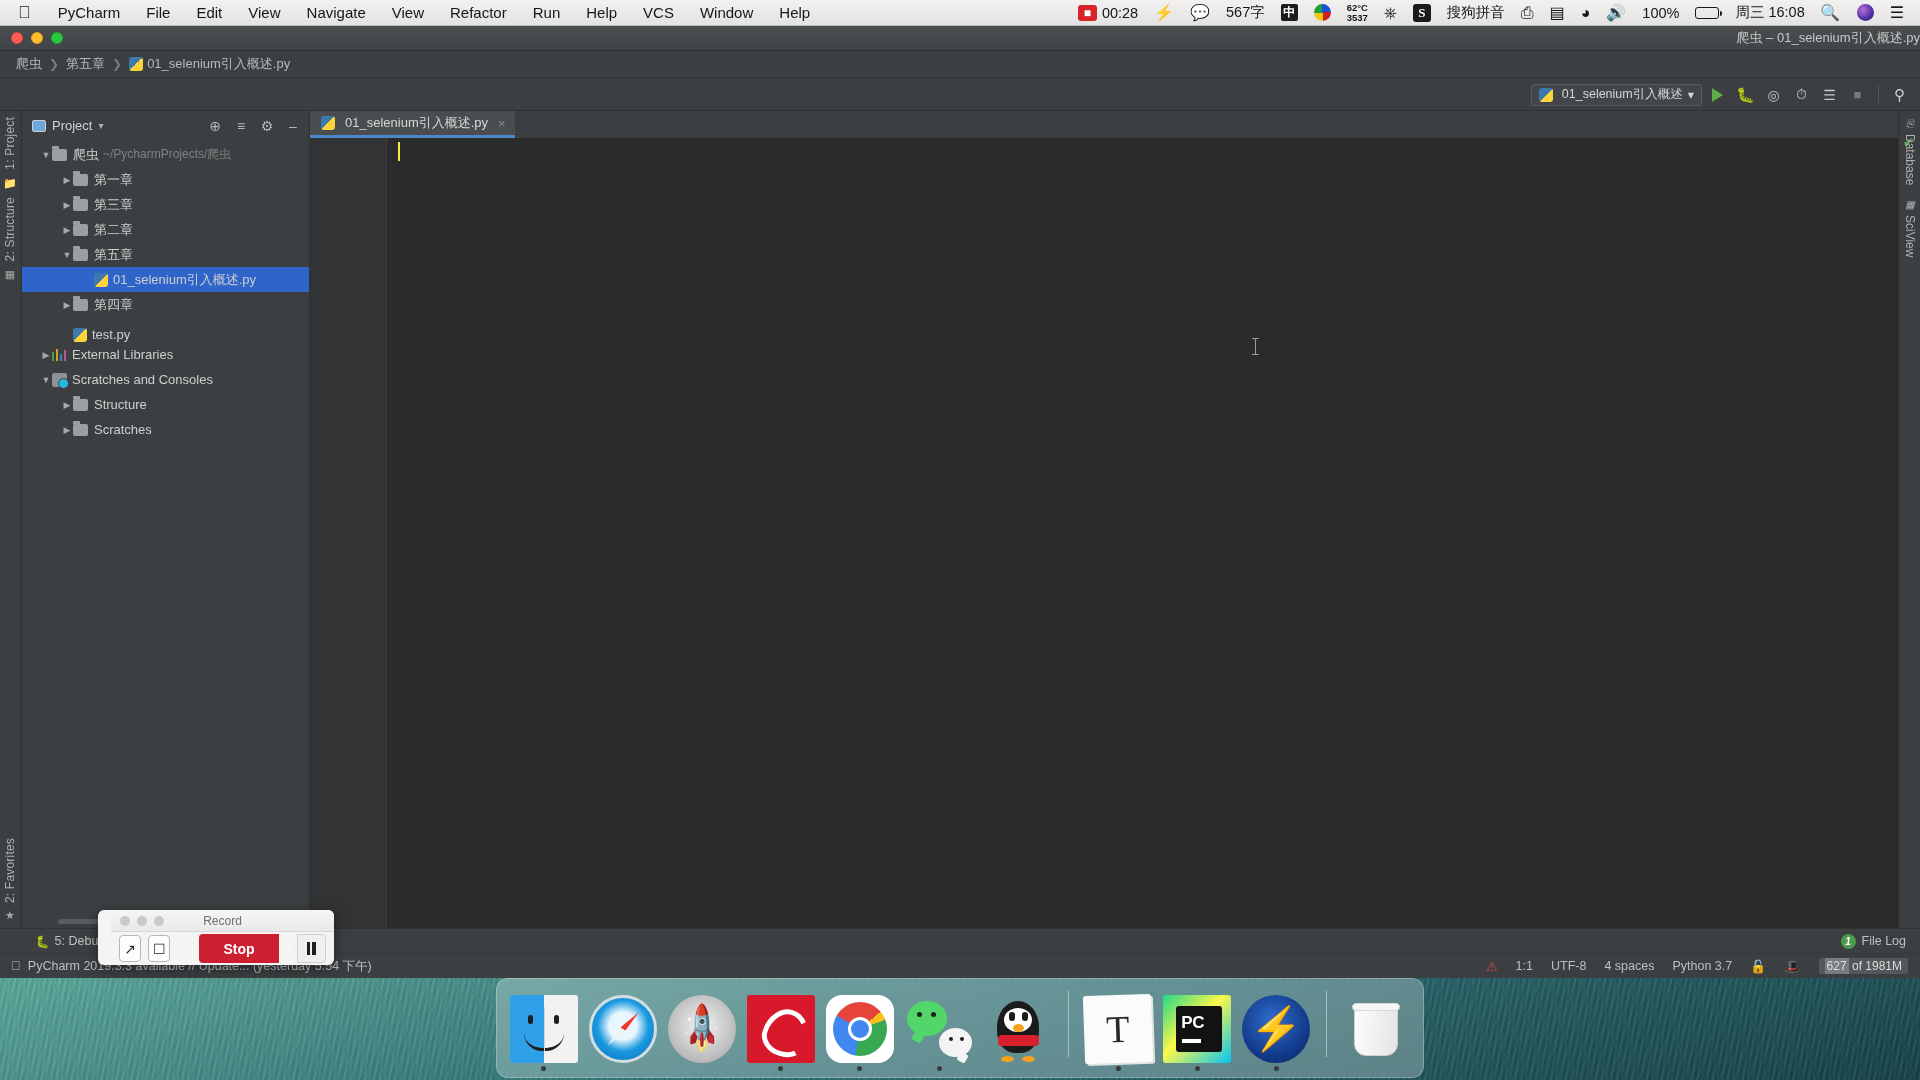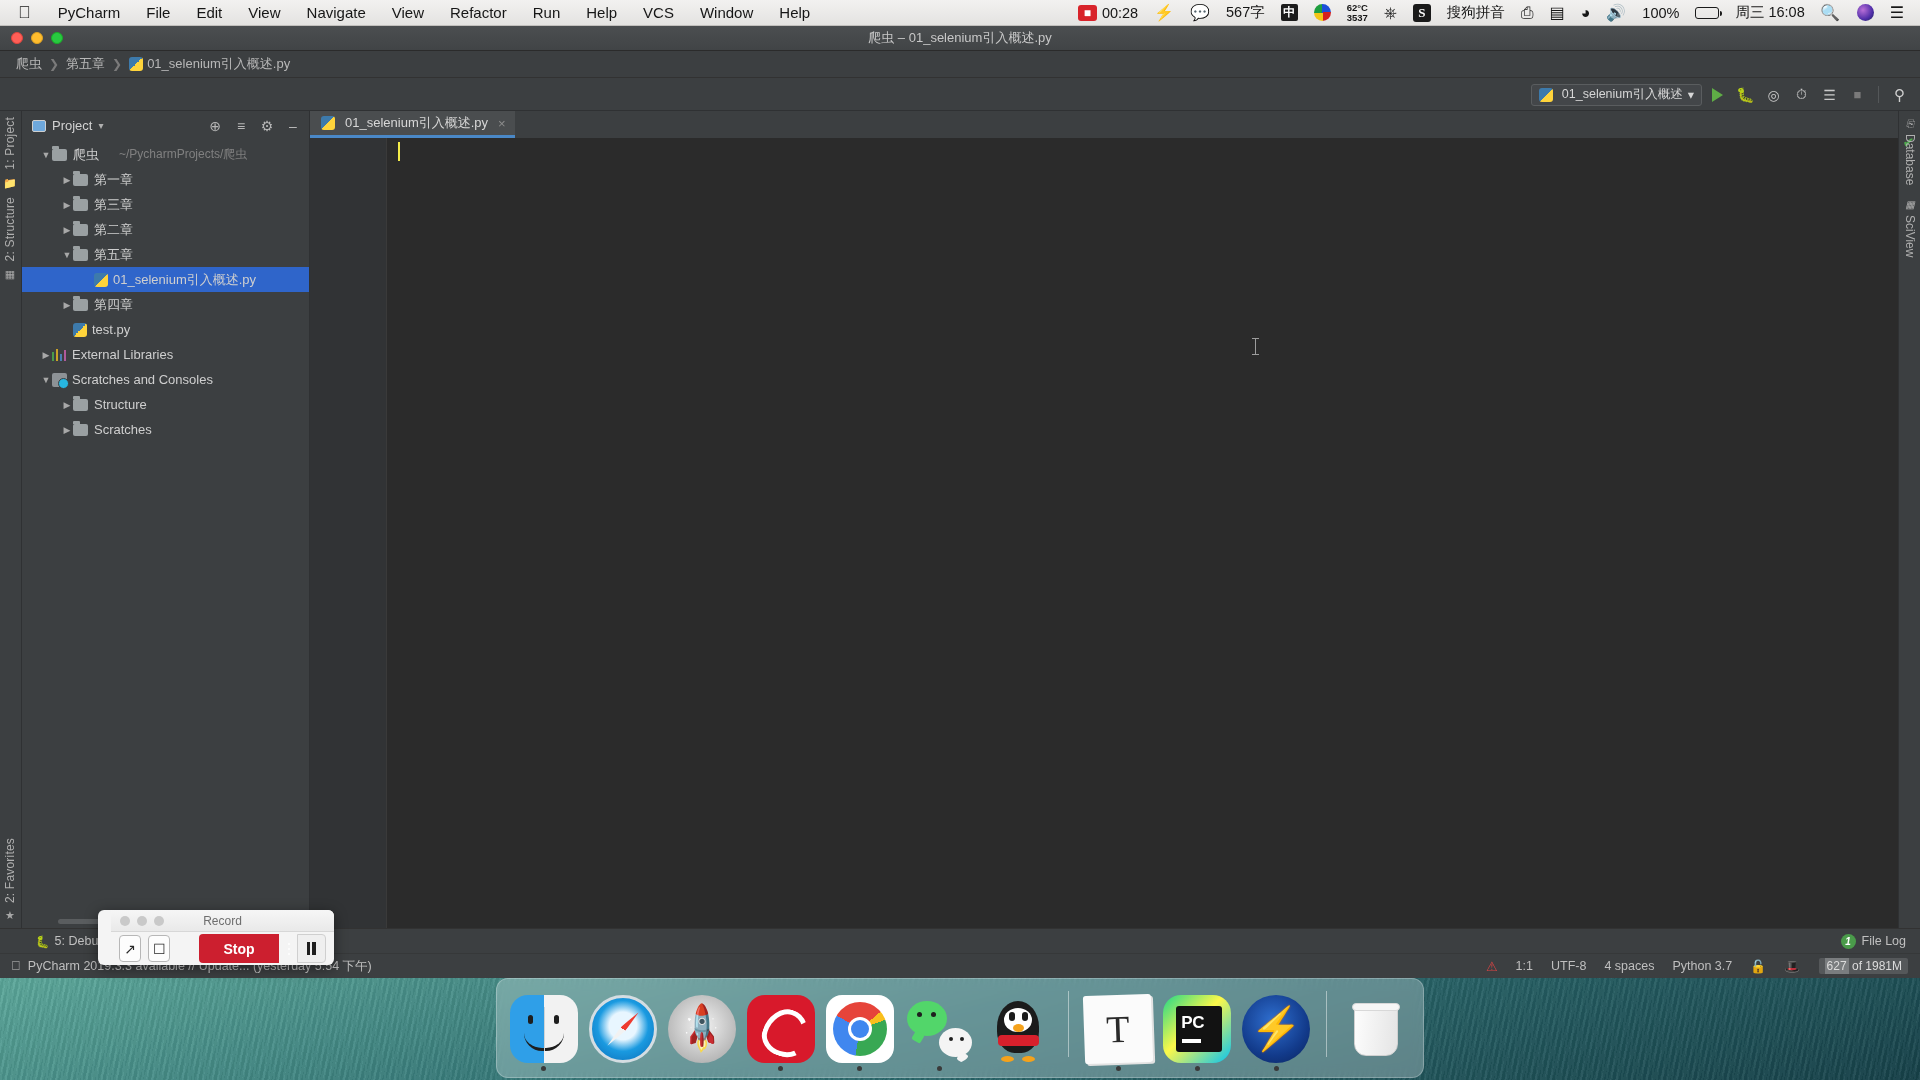--- a/index.html
+++ b/index.html
@@ -75,21 +75,21 @@
     height:25px; background:linear-gradient(#4b4e50,#414446);
     border-bottom:1px solid #2b2b2b;
     display:flex; align-items:center; position:relative;
   }
   .traffic{display:flex;gap:8px;padding-left:11px;}
   .tl{width:12px;height:12px;border-radius:50%;}
   .tl.r{background:#ff5f57;border:.5px solid #e0443e;}
   .tl.y{background:#ffbd2e;border:.5px solid #dea123;}
   .tl.g{background:#28c940;border:.5px solid #1aab29;}
   .pc-title{
-    position:absolute;left:0;right:0;text-align:center;
+    position:absolute;left:0;right:0;text-align:right;
     font-size:13px;color:#c8c8c8;
   }
 
   
   .navbar{
     height:27px;background:#3c3f41;display:flex;align-items:center;
     padding-left:12px; font-size:13px;color:#b8b8b8; gap:2px;
     border-bottom:1px solid #323232;
   }
   .crumb{padding:0 4px;white-space:nowrap;}
@@ -158,21 +158,21 @@
   .libico{width:14px;height:13px;flex:none;margin-right:6px;display:flex;align-items:flex-end;gap:1.5px;}
   .libico i{width:2.4px;display:block;}
   .scratch-ico{
     width:15px;height:14px;flex:none;margin-right:5px;position:relative;
     background:#8d9296;border-radius:2px;
   }
   .scratch-ico:after{
     content:"";position:absolute;right:-2px;bottom:-2px;width:9px;height:9px;border-radius:50%;
     background:#27b6e0;border:1.5px solid #3c3f41;
   }
-  .tpath{color:#808080;font-size:12px;margin-left:20px;}
+  .tpath{color:#808080;font-size:12px;margin-left:4px;}
   .proj-scroll{position:absolute;left:36px;bottom:4px;width:196px;height:5px;background:#5a5d5f;border-radius:3px;}
 
   
   .editor{flex:1;display:flex;flex-direction:column;min-width:0;position:relative;background:#2b2b2b;}
   .tabbar{height:27px;background:#3c3f41;display:flex;align-items:flex-end;}
   .tab{
     height:27px;display:flex;align-items:center;gap:6px;padding:0 9px 0 11px;
     font-size:13px;color:#d7d7d7;background:#4a4d4f;border-bottom:3px solid #4a88c7;
   }
   .tab .x{color:#8d8d8d;font-size:13px;margin-left:4px;}
@@ -247,21 +247,21 @@
   .dock{
     position:absolute;left:496px;bottom:2px;width:928px;height:100px;
     background:rgba(224,235,238,.30);
     border:1px solid rgba(255,255,255,.25);
     border-radius:12px;
     display:flex;align-items:flex-end;justify-content:center;gap:10px;
     padding:0 12px 6px;z-index:40;
     backdrop-filter: blur(6px);
   }
   .dock-item{width:74px;display:flex;flex-direction:column;align-items:center;gap:3px;}
-  .dock-icon{width:68px;height:68px;border-radius:18px;position:relative;overflow:hidden;}
+  .dock-icon{width:68px;height:68px;border-radius:3px;position:relative;overflow:hidden;}
   .run-dot{width:5px;height:5px;border-radius:50%;background:#3a3a3a;}
   .run-dot.off{background:transparent;}
   .dock-sep{width:1px;height:66px;background:rgba(255,255,255,.45);margin:0 5px 14px;}
 
   
   .ic-finder{background:linear-gradient(90deg,#2f9fe8 0 50%, #f2f2f2 50% 100%);}
   .ic-finder:after{content:"";position:absolute;left:50%;top:12px;width:1.5px;height:44px;background:#cfd4d6;}
   .fface{position:absolute;width:100%;height:100%;}
   .eye{position:absolute;width:5px;height:9px;background:#1e1e1e;border-radius:3px;top:20px;}
   .smile{position:absolute;left:14px;top:38px;width:40px;height:18px;border-bottom:3px solid #1e1e1e;border-radius:0 0 40px 40px;}
@@ -500,21 +500,21 @@
             <div class="trow sel" style="padding-left: 60px;">
               <span class="tw"></span>
               <span class="pyfile"></span>
               <span>01_selenium引入概述.py</span>
             </div>
             <div class="trow" style="padding-left: 39px;">
               <span class="tw">▶</span>
               <span class="folder"></span>
               <span>第四章</span>
             </div>
-            <div class="trow" style="padding-left: 39px;">
+            <div class="trow" style="padding-left: 39px; align-items: flex-end;">
               <span class="tw"></span>
               <span class="pyfile"></span>
               <span>test.py</span>
             </div>
             <div class="trow" style="padding-left: 18px;">
               <span class="tw">▶</span>
               <span class="libico">
                 <i style="height: 9px; background: rgb(74, 155, 74);"></i>
                 <i style="height: 12px; background: rgb(201, 162, 39);"></i>
                 <i style="height: 7px; background: rgb(74, 127, 181);"></i>

